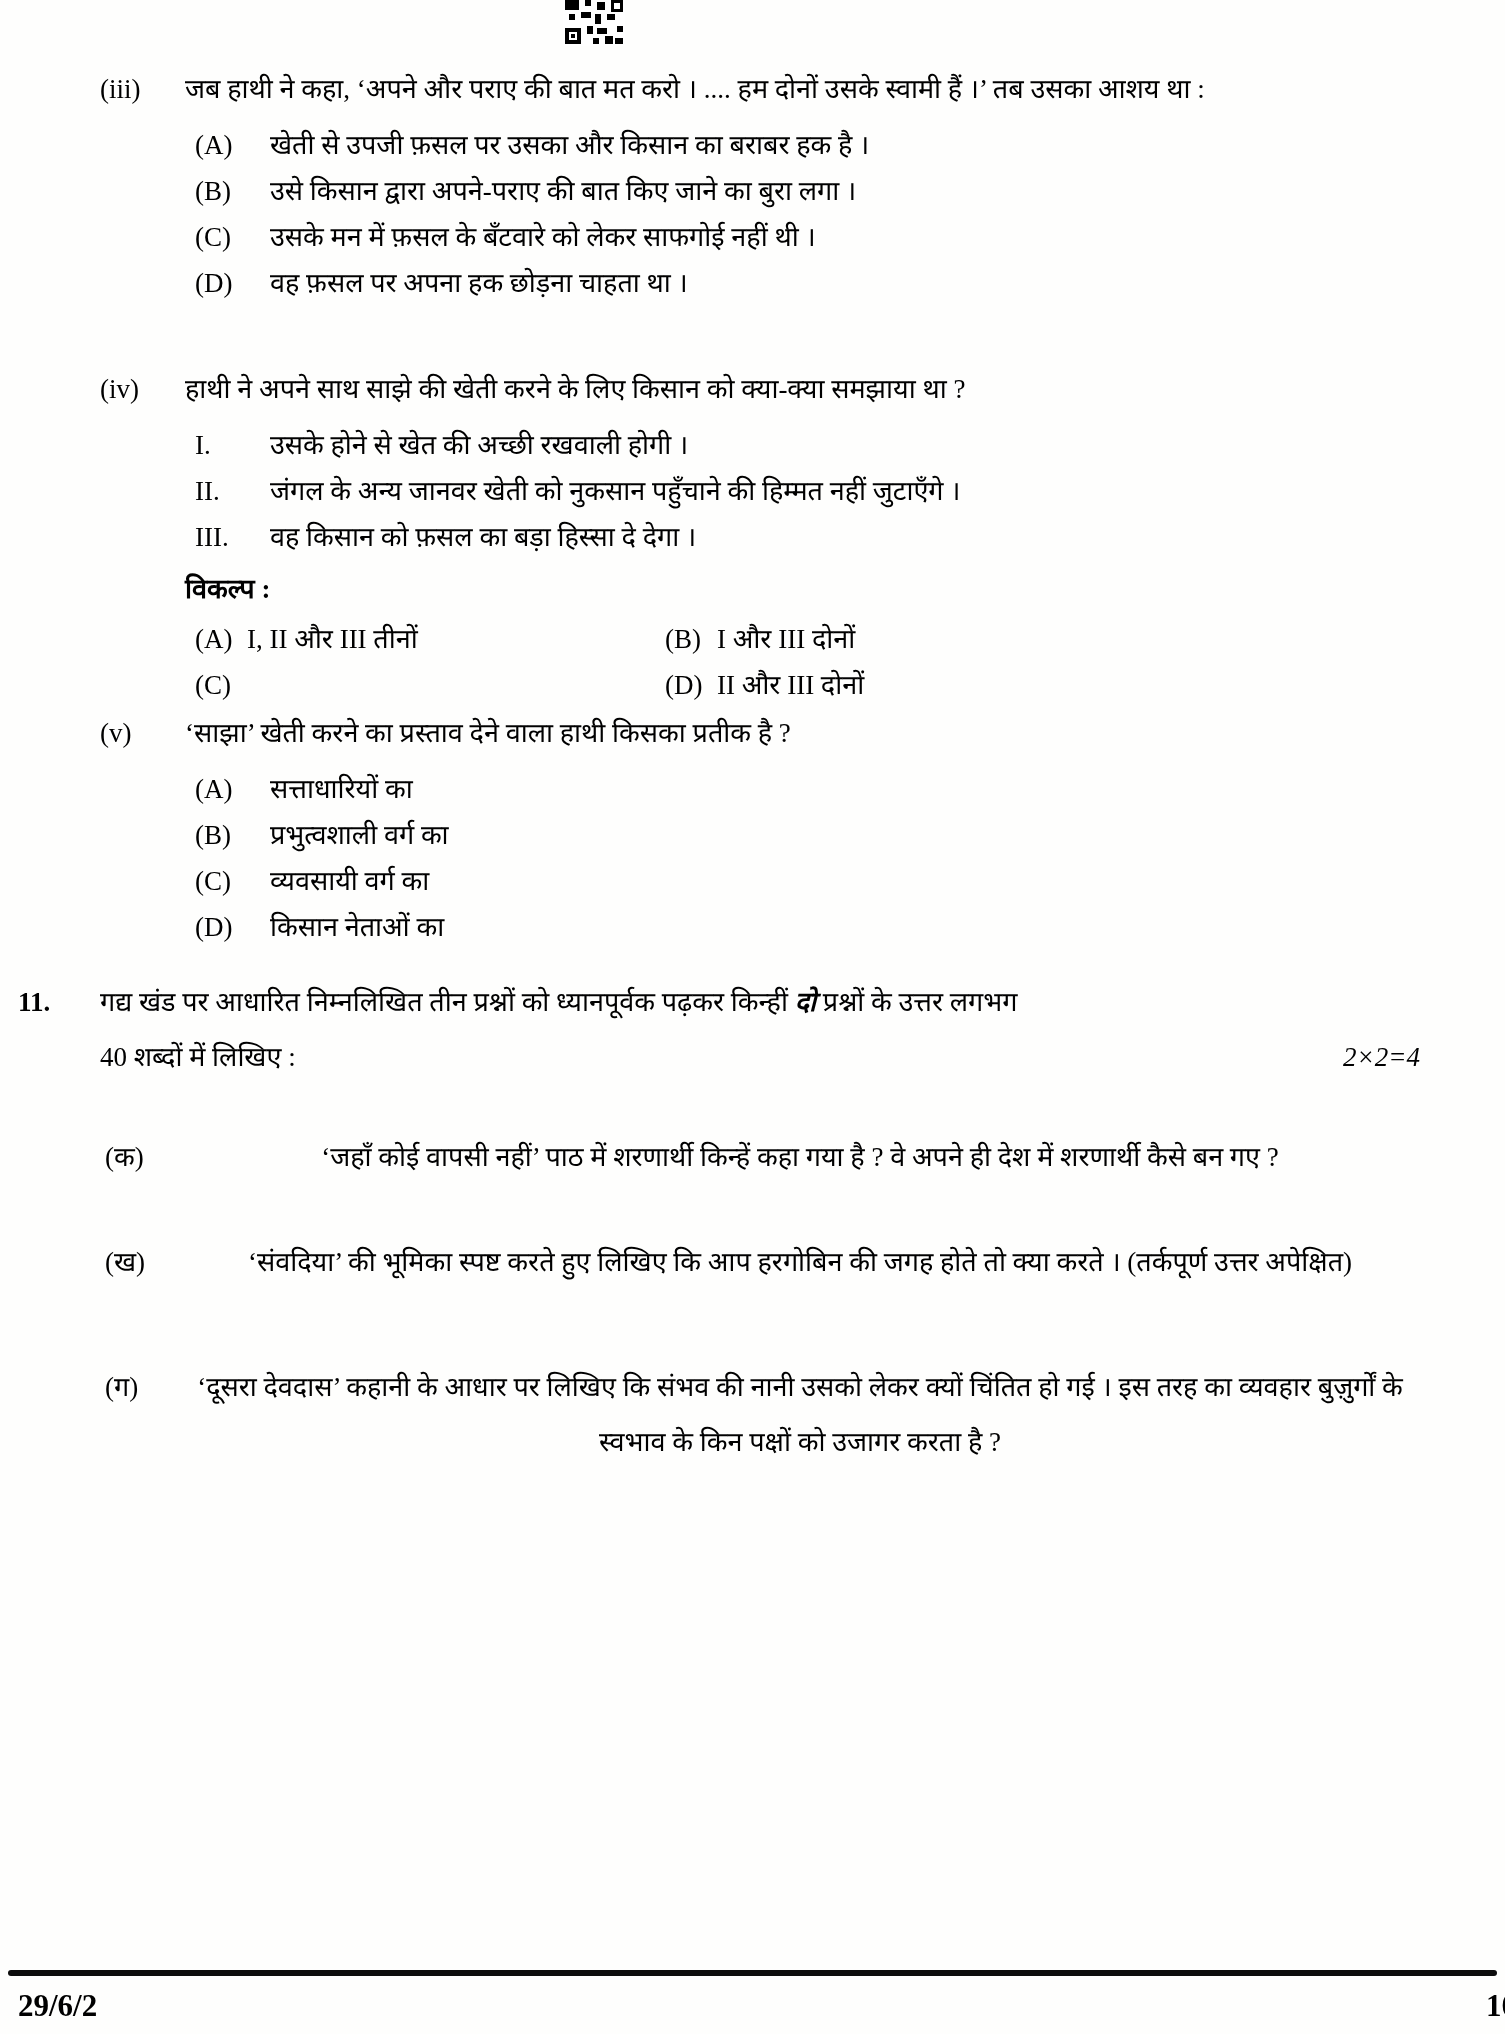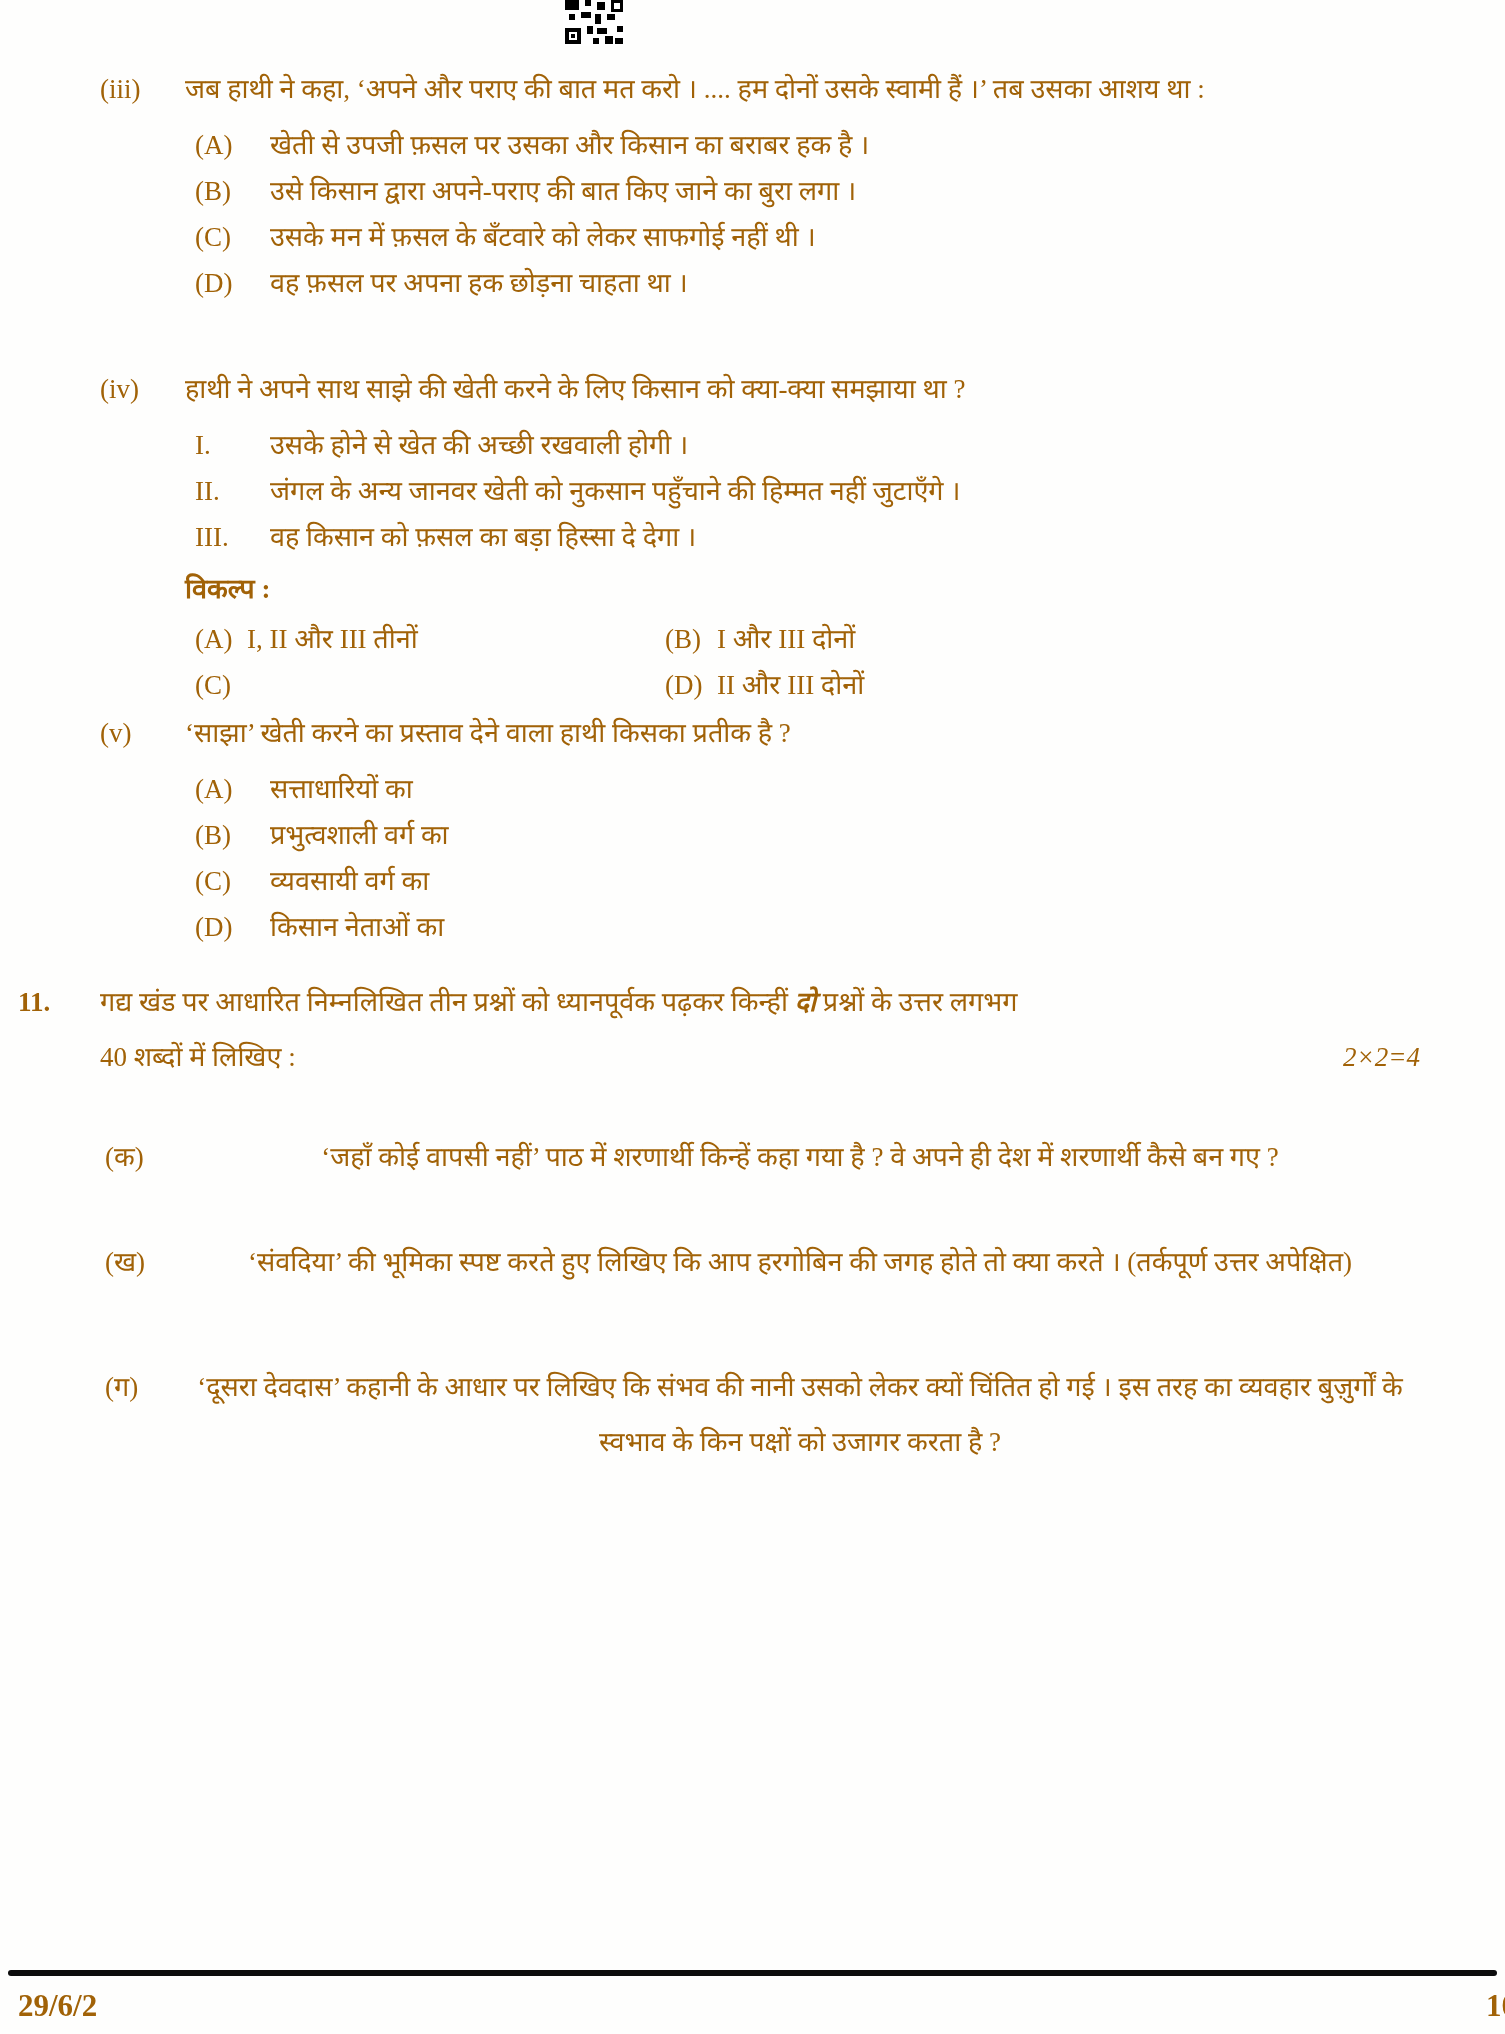--- a/index.html
+++ b/index.html
@@ -2,21 +2,21 @@
 <html lang="hi"><head>
 <meta charset="utf-8">
 <style>
   * { margin:0; padding:0; box-sizing:border-box; }
   html,body { background:#ffffff; }
   .page {
     position:relative;
     width:1505px; height:2034px;
     margin:0 auto;
     background:#fefefd;
-    color:#a16207;
+    color:#000000;
     font-family:"Liberation Serif","DejaVu Serif",serif;
     font-size:27px;
     overflow:hidden;
   }
   
   .qr { position:absolute; top:0; left:563px; width:62px; height:46px; }
 
   
   .sec { position:absolute; left:100px; width:1320px; }
   .sec-iii { top:66px; }

